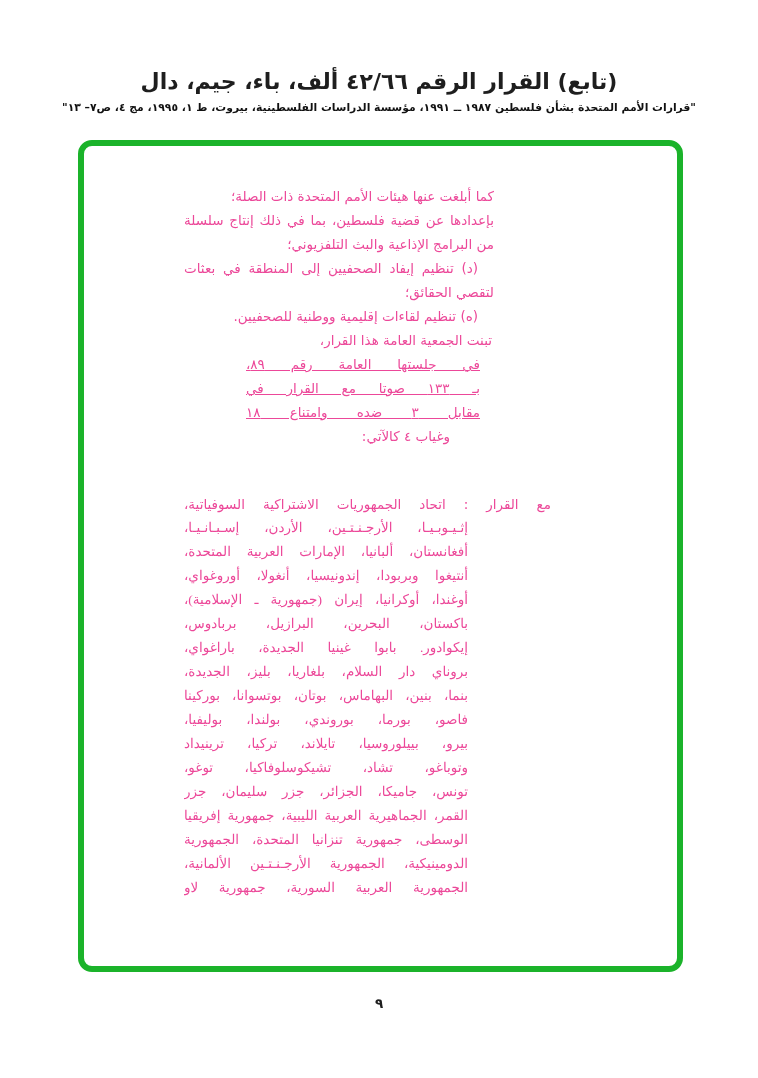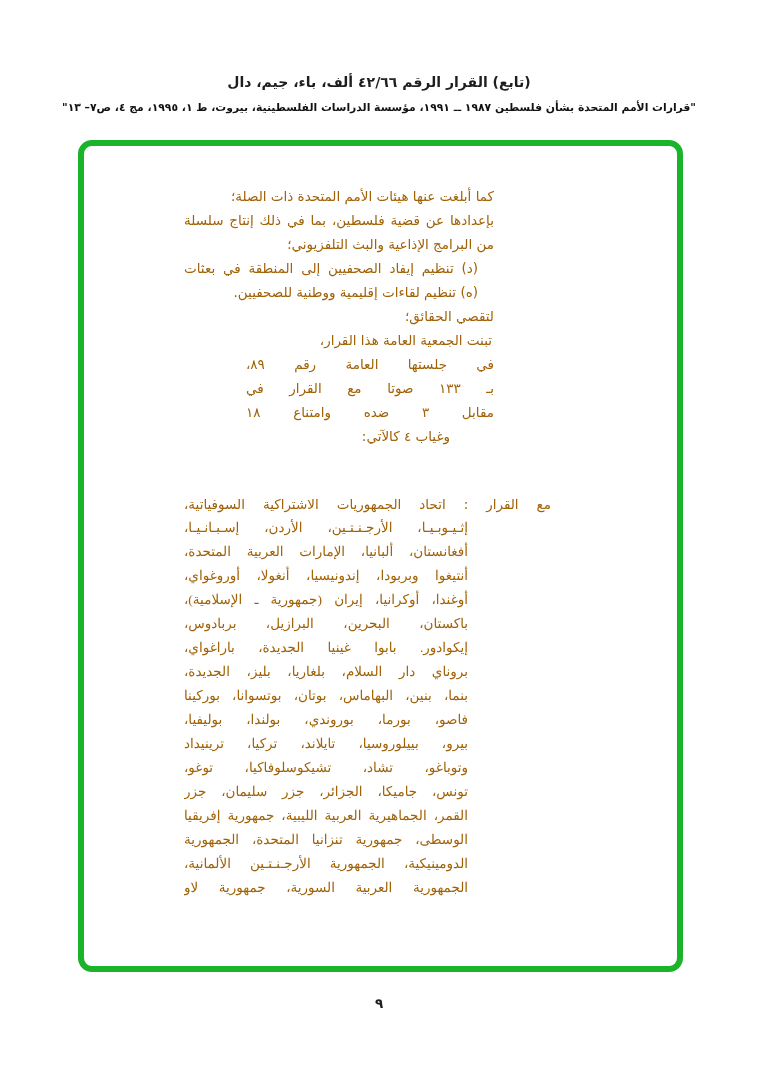--- a/index.html
+++ b/index.html
@@ -3,37 +3,37 @@
 <meta charset="utf-8">
 <style>
   html,body { margin:0; padding:0; background:#ffffff; }
   .page {
     position:relative; width:758px; height:1078px; margin:0 auto;
     background:#ffffff; color:#1e1e1e; overflow:hidden;
     font-family:"DejaVu Sans", sans-serif;
   }
   
   .hdr { position:absolute; top:71px; left:0; right:0; text-align:center; direction:rtl; }
-  .title { font-weight:bold; font-size:14px; line-height:22px; letter-spacing:0; }
+  .title { font-weight:bold; font-size:22px; line-height:22px; letter-spacing:0; }
   .cite  { font-weight:bold; font-size:10.8px; line-height:14px; margin-top:8px; color:#111; }
   
   .frame {
     position:absolute; left:78px; top:140px; width:593px; height:820px;
     border:6px solid #1bb32a; border-radius:14px; background:#ffffff;
   }
   
   .text {
     position:absolute; top:38px; right:183px; width:310px;
-    direction:rtl; font-size:13.5px; color:#a16207;
+    direction:rtl; font-size:13.5px; color:#ec4899;
   }
   .line { height:24px; line-height:24px; text-align:right; overflow:hidden; }
   .j    { text-align:justify; text-align-last:justify; }
   .ind  { padding-right:16px; }
   .adopt1 { margin-right:2px; }
-  .adoptm { margin-left:62px; }
+  .adoptm { margin-right:14px; margin-left:62px;text-decoration:underline; }
   .adoptl { margin-right:44px; }
   .vote { margin-right:-57px;margin-top:44px; }
   .c    { margin-right:26px;font-family:Liberation Serif, serif; }
   
   .pagenum {
     position:absolute; top:995px; left:0; right:0; text-align:center;
     font-weight:bold; font-size:13.5px;
   }
 </style>
 </head>
@@ -45,22 +45,22 @@
     <div class="title">(تابع) القرار الرقم ٤٢/٦٦ ألف، باء، جيم، دال</div>
     <div class="cite">"قرارات الأمم المتحدة بشأن فلسطين ١٩٨٧ ــ ١٩٩١، مؤسسة الدراسات الفلسطينية، بيروت، ط ١، ١٩٩٥، مج ٤، ص٧– ١٣"</div>
   </div>
 
   <div class="frame" style="border-color: rgb(27, 179, 42);">
     <div class="text">
         <div class="line">كما أبلغت عنها هيئات الأمم المتحدة ذات الصلة؛</div>
         <div class="line j">بإعدادها عن قضية فلسطين، بما في ذلك إنتاج سلسلة خاصة</div>
         <div class="line">من البرامج الإذاعية والبث التلفزيوني؛</div>
         <div class="line ind j">(د) تنظيم إيفاد الصحفيين إلى المنطقة في بعثات إخبارية</div>
+        <div class="line">لتقصي الحقائق؛</div>
         <div class="line ind">(ه) تنظيم لقاءات إقليمية ووطنية للصحفيين.</div>
-        <div class="line">لتقصي الحقائق؛</div>
         <div class="line adopt1">تبنت الجمعية العامة هذا القرار،</div>
         <div class="line adoptm j">في جلستها العامة رقم ٨٩،</div>
         <div class="line adoptm j">بـ ١٣٣ صوتا مع القرار في</div>
         <div class="line adoptm j">مقابل ٣ ضده وامتناع ١٨</div>
         <div class="line adoptl">وغياب ٤ كالآتي:</div>
         <div class="line vote j">مع القرار : اتحاد الجمهوريات الاشتراكية السوفياتية،</div>
         <div class="line c j">إثـيـوبـيـا، الأرجـنـتـين، الأردن، إسـبـانـيـا،</div>
         <div class="line c j">أفغانستان، ألبانيا، الإمارات العربية المتحدة،</div>
         <div class="line c j">أنتيغوا وبربودا، إندونيسيا، أنغولا، أوروغواي،</div>
         <div class="line c j">أوغندا، أوكرانيا، إيران (جمهورية ـ الإسلامية)،</div>

